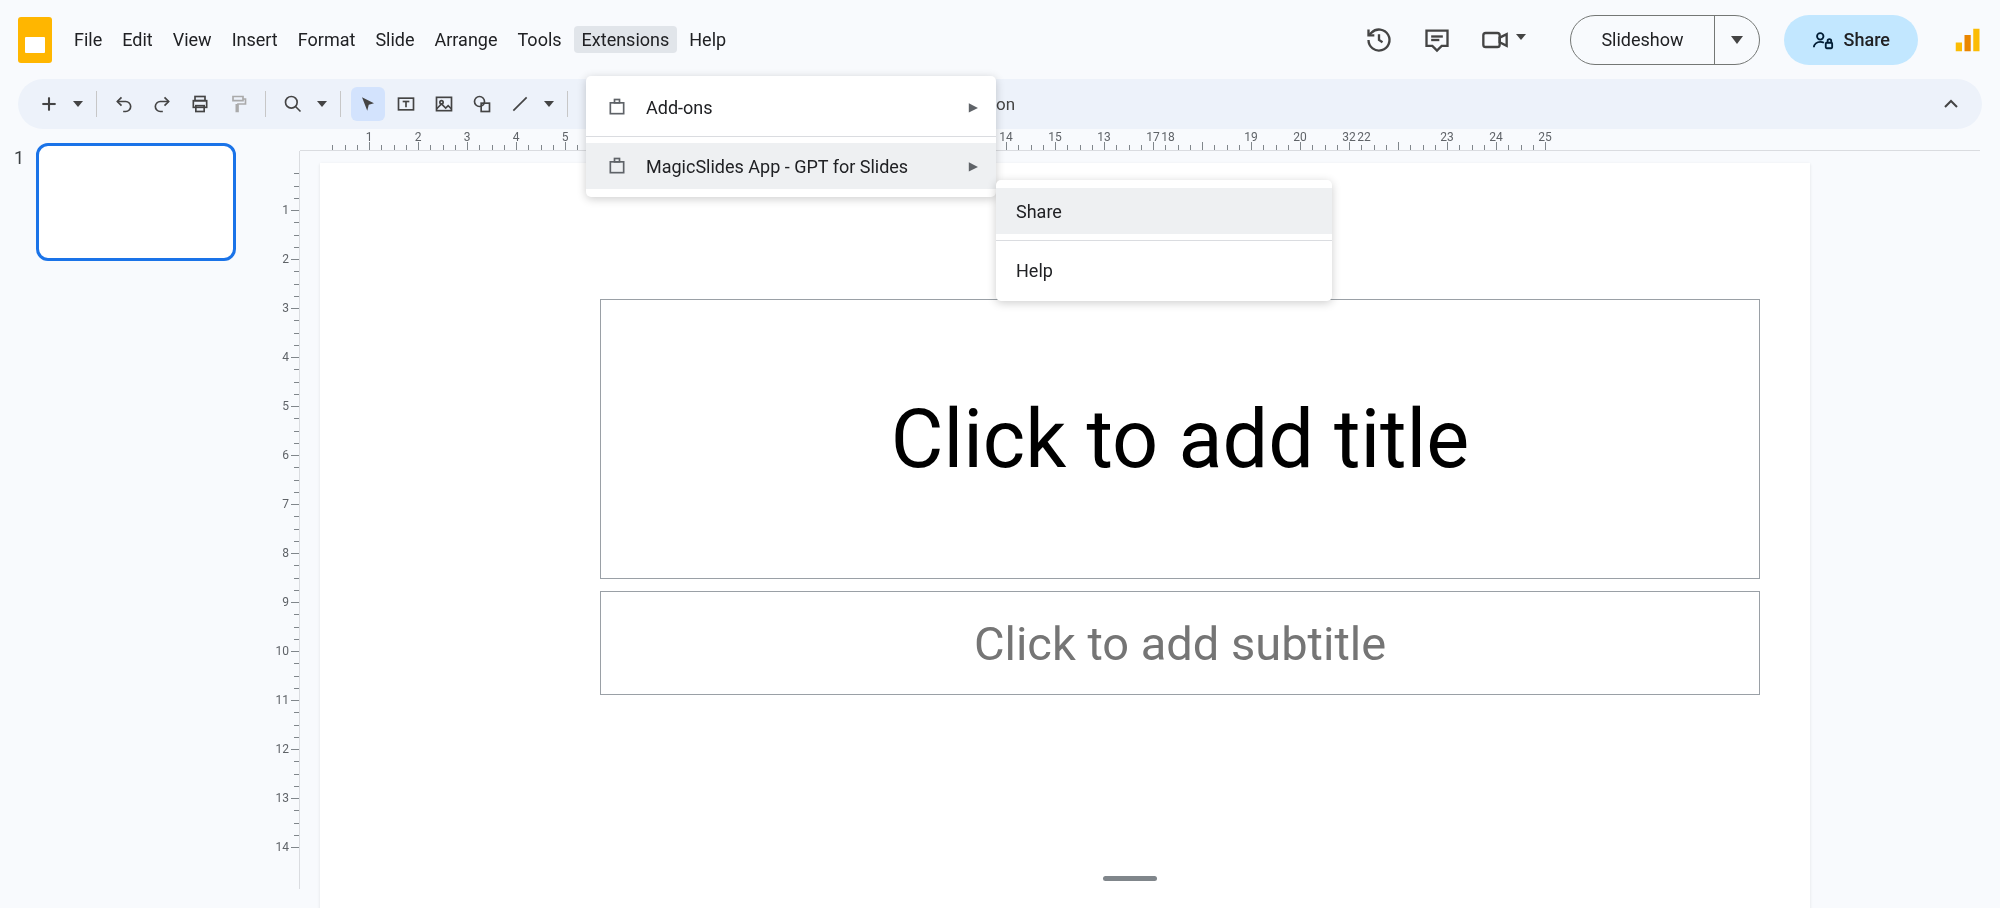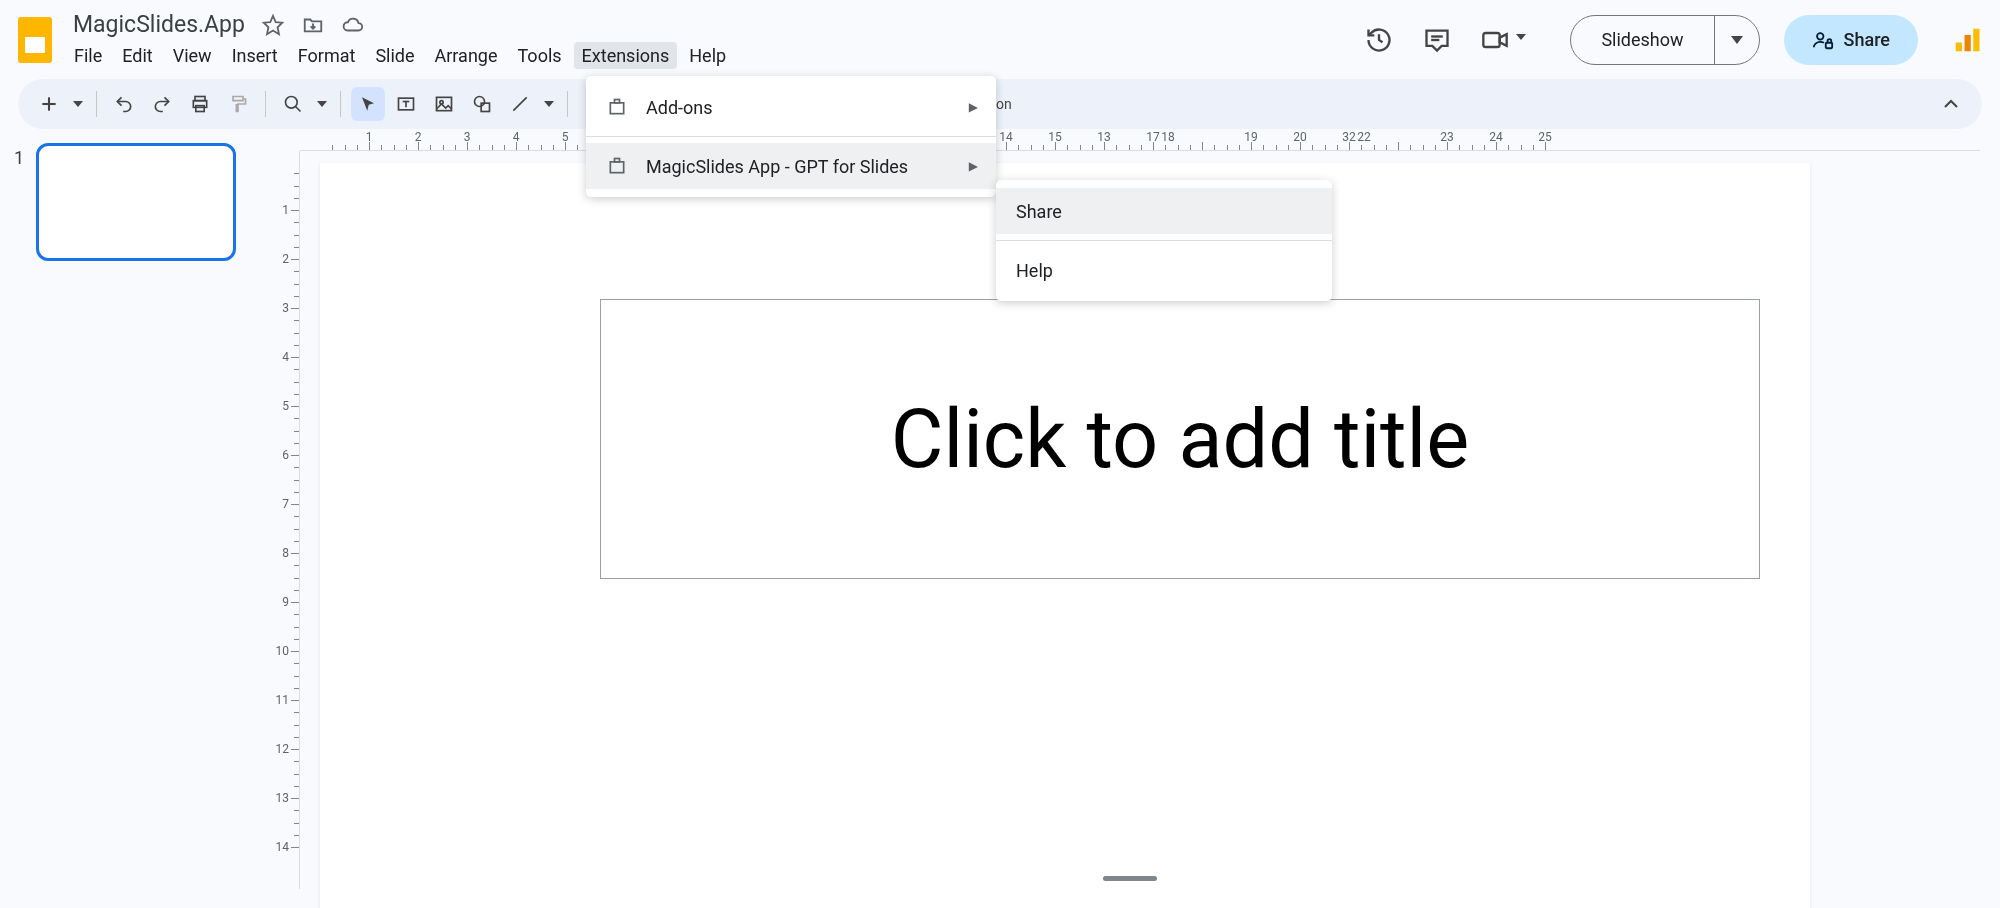--- a/index.html
+++ b/index.html
@@ -63,41 +63,20 @@
     svg { display:block; }
   </style>
 </head>
 <body>
 
 <div class="top-header">
   <div class="logo-box">
     <div class="logo-icon"></div>
   </div>
   <div class="title-area">
-    <div class="title-row">
-      <span class="doc-title">MagicSlides.App</span>
-      <div class="title-icons">
-        <span class="title-icon">
-          <svg width="22" height="22" viewBox="0 0 24 24" fill="none" stroke="#5f6368" stroke-width="2">
-              <polygon points="12,2 15,9 22,9.5 17,14.5 18.5,22 12,18 5.5,22 7,14.5 2,9.5 9,9"></polygon>
-            </svg>
-        </span>
-        <span class="title-icon">
-          <svg width="22" height="22" viewBox="0 0 24 24" fill="none" stroke="#5f6368" stroke-width="2">
-              <path d="M3 6h6l2 2h10v11H3z"></path>
-              <path d="M12 11v5m-2-2l2 2 2-2" stroke-linecap="round"></path>
-            </svg>
-        </span>
-        <span class="title-icon">
-          <svg width="24" height="22" viewBox="0 0 24 24" fill="none" stroke="#5f6368" stroke-width="2">
-              <path d="M6 18h12a4 4 0 0 0 0-8 6 6 0 0 0-11.5-1A4.5 4.5 0 0 0 6 18z"></path>
-            </svg>
-        </span>
-      </div>
-    </div>
     <div class="menu-row" id="menu-row">
         <span class="menu-item">File</span>
         <span class="menu-item">Edit</span>
         <span class="menu-item">View</span>
         <span class="menu-item">Insert</span>
         <span class="menu-item">Format</span>
         <span class="menu-item">Slide</span>
         <span class="menu-item">Arrange</span>
         <span class="menu-item">Tools</span>
         <span class="menu-item active">Extensions</span>
@@ -244,21 +223,21 @@
         </svg>
       </span>
     <div class="tool-sep"></div>
     <span class="tool-btn">
         <svg width="20" height="20" viewBox="0 0 24 24" fill="none" stroke="#444" stroke-width="2">
           <rect x="3" y="4" width="18" height="13"></rect>
           <line x1="12" y1="7" x2="12" y2="13"></line>
           <line x1="9" y1="10" x2="15" y2="10"></line>
         </svg>
       </span>
-    <span style="font-size:14px; color:#444; margin-left:380px;">on</span>
+    <span style="font-size:17px; color:#444; margin-left:380px;">on</span>
     <span class="toolbar-right-collapse tool-btn">
         <svg width="16" height="10" viewBox="0 0 16 10">
           <polyline points="2,8 8,2 14,8" fill="none" stroke="#444" stroke-width="2"></polyline>
         </svg>
       </span>
   </div>
 </div>
 
 <div class="main-area">
   <div class="slide-panel">
@@ -466,20 +445,23 @@
           <div class="vtick major" style="top: 696px;"></div>
           <div class="vtick" style="top: 683.75px;"></div>
           <div class="vtick" style="top: 671.5px;"></div>
           <div class="vtick" style="top: 659.25px;"></div>
         </div>
       </div>
     <div class="slide-canvas">
       <div class="title-ph">
         <span class="title-text">Click to add title</span>
       </div>
+      <div class="sub-ph">
+        <span class="sub-text">Click to add subtitle</span>
+      </div>
     </div>
     <div class="speaker-handle"></div>
   </div>
 </div>
 
 <div class="dropdown dropdown1">
   <div class="dd-item">
     <span class="dd-icon">
         <svg width="20" height="20" viewBox="0 0 24 24" fill="none" stroke="#5f6368" stroke-width="2">
           <rect x="4" y="7" width="16" height="13"></rect>

